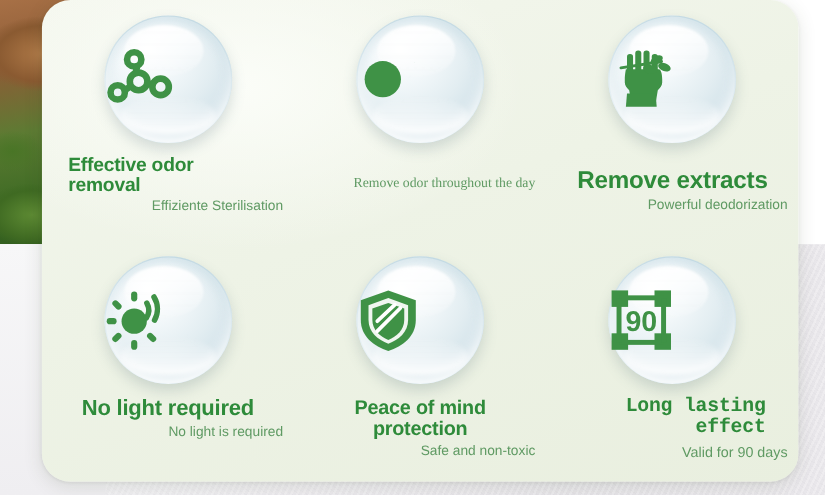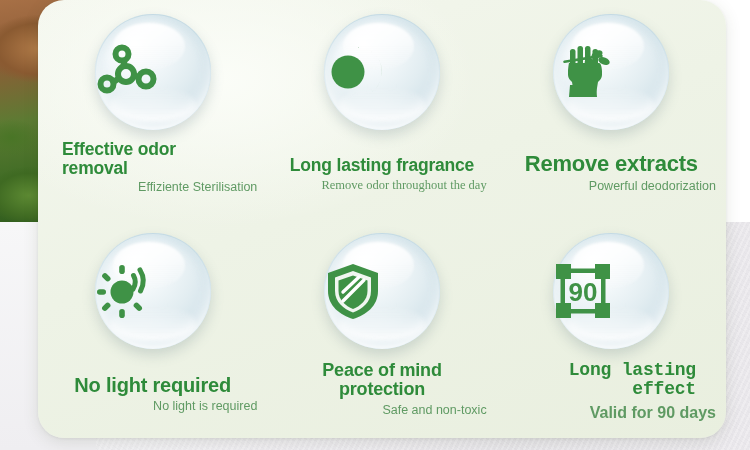--- a/index.html
+++ b/index.html
@@ -164,31 +164,31 @@
   .f0 .f-sub   { font-size: 12.5px; }
 
   .f1 .caption { margin-top: 26px; }
   .f1 .f-title { font-size: 17.5px; text-align: center; }
   .f1 .f-sub   { font-size: 12.5px; font-family: Liberation Serif, serif; }
 
   .f2 .caption { margin-top: 22px; }
   .f2 .f-title { font-size: 22px; text-align: center; }
   .f2 .f-sub   { font-size: 12.5px; }
 
-  .f3 .caption { margin-top: 26px; }
+  .f3 .caption { margin-top: 12px; }
   .f3 .f-title { font-size: 20px; text-align: center; }
   .f3 .f-sub   { font-size: 12.5px; }
 
   .f4 .caption { margin-top: 12px; }
   .f4 .f-title { font-size: 18px; text-align: center; }
   .f4 .f-sub   { font-size: 12.5px; }
 
   .f5 .caption { margin-top: 12px; }
   .f5 .f-title { font-size: 18px; text-align: right; padding-right: 20px; font-family: Liberation Mono, monospace; }
-  .f5 .f-sub   { font-size: 16px; font-weight: bold; }
+  .f5 .f-sub   { font-size: 13px; }
 </style>
 </head>
 <body>
 
 <div id="stage">
 
   <div class="bg-photo-left"></div>
 
   <div class="bg-photo-right">
     <span class="leaf" style="left:18px;top:26px;width:22px;height:12px;transform:rotate(24deg);"></span>
@@ -227,21 +227,20 @@
       </div>
 
       <div class="feature f1">
         <div class="bubble">
           <svg width="58" height="58" viewBox="0 0 58 58">
             <path d="M33 4 A25 25 0 1 1 33 54 A21 21 0 0 0 33 4 Z" fill="#3f9246"></path>
             <circle cx="24" cy="29" r="16.5" fill="#3f9246"></circle>
           </svg>
         </div>
         <div class="caption">
-          <div class="f-title">Long lasting fragrance</div>
           <div class="f-sub">Remove odor throughout the day</div>
         </div>
       </div>
 
       <div class="feature f2">
         <div class="bubble">
           <svg width="62" height="62" viewBox="0 0 62 62">
             <g fill="#3f9246">
               <rect x="17" y="8" width="5.5" height="17" rx="2.6"></rect>
               <rect x="24.5" y="5" width="5.5" height="20" rx="2.6"></rect>

